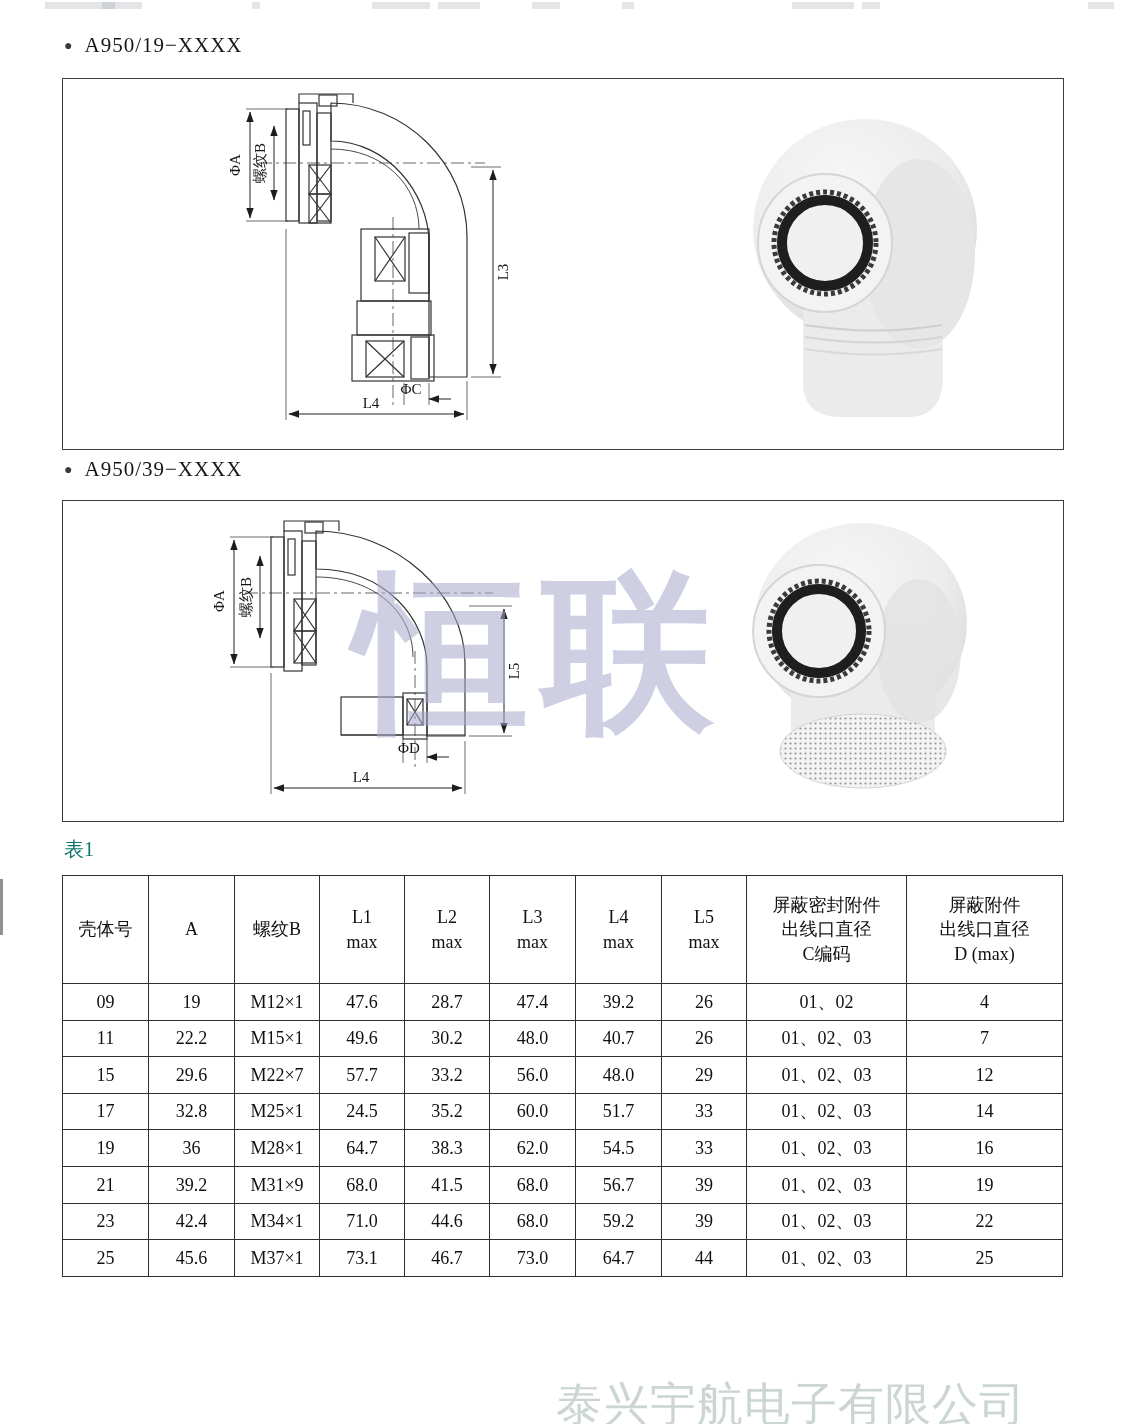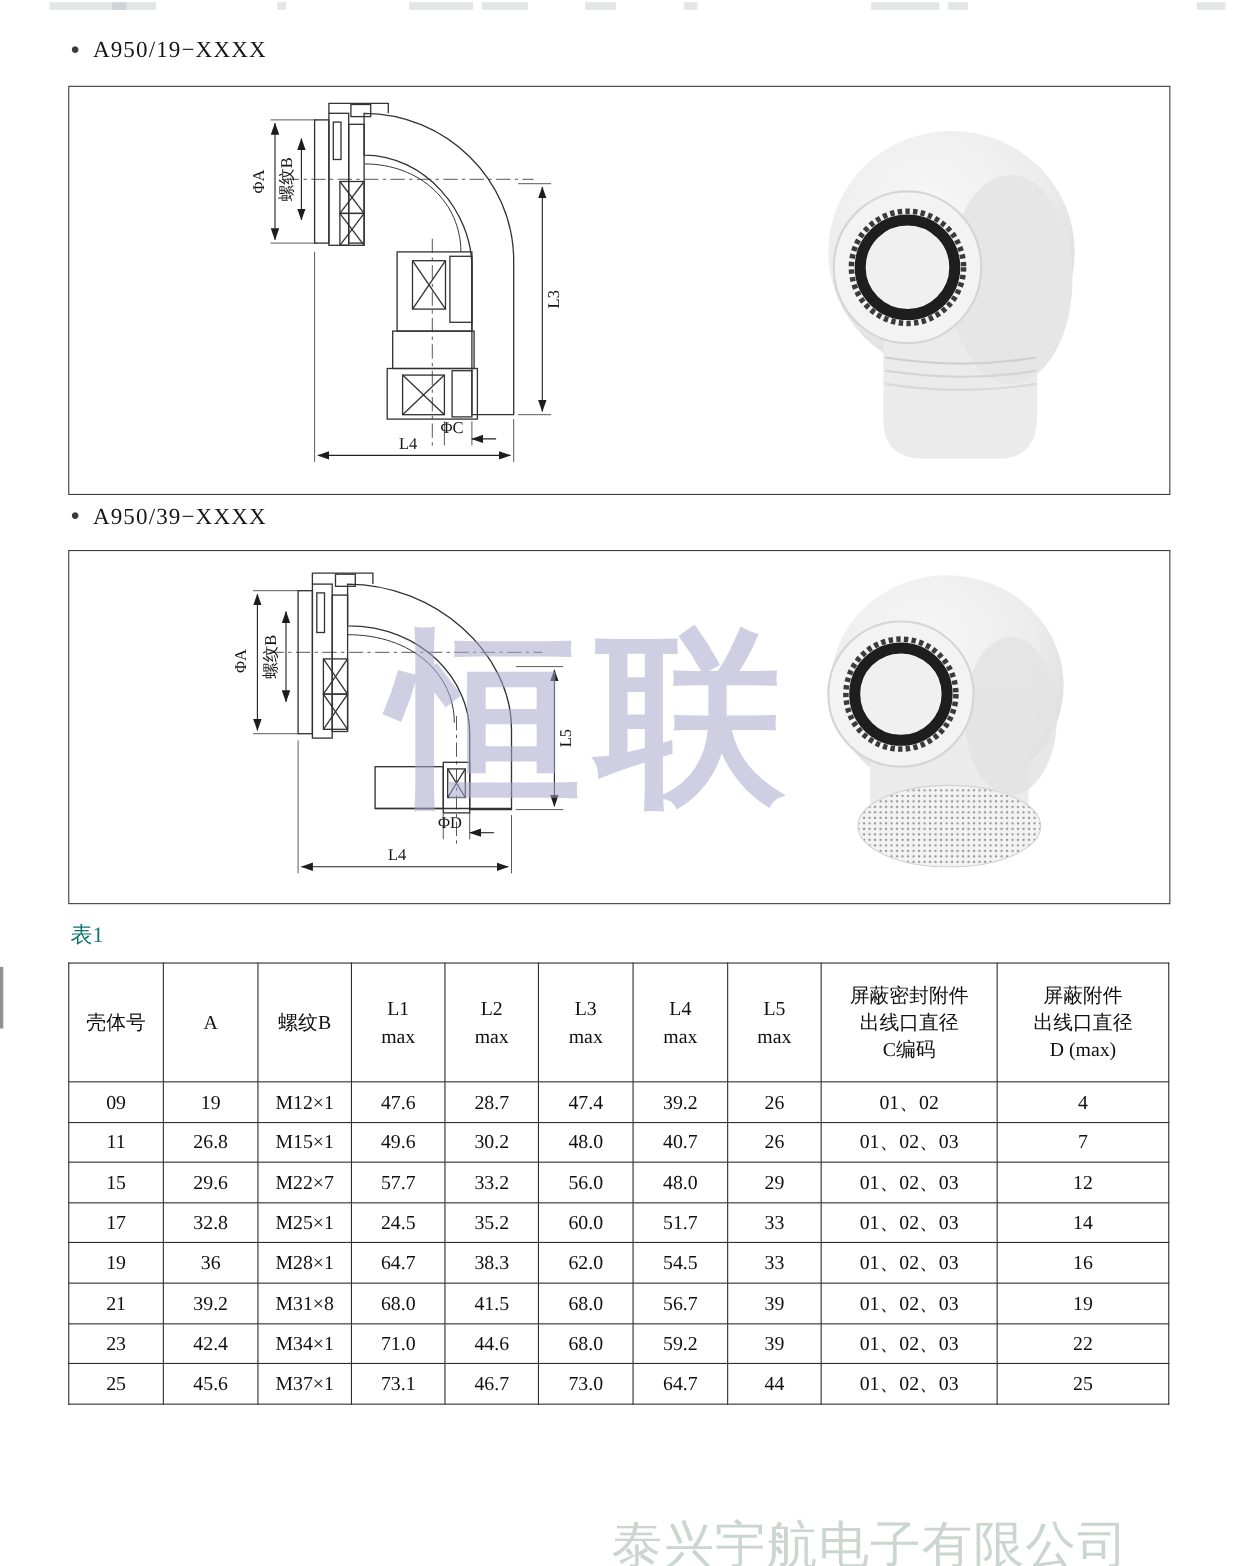--- a/index.html
+++ b/index.html
@@ -282,21 +282,21 @@
         <td>47.6</td>
         <td>28.7</td>
         <td>47.4</td>
         <td>39.2</td>
         <td>26</td>
         <td>01、02</td>
         <td>4</td>
       </tr>
       <tr>
         <td>11</td>
-        <td>26.8</td>
+        <td>22.2</td>
         <td>M15×1</td>
         <td>49.6</td>
         <td>30.2</td>
         <td>48.0</td>
         <td>40.7</td>
         <td>26</td>
         <td>01、02、03</td>
         <td>7</td>
       </tr>
       <tr>
@@ -331,21 +331,21 @@
         <td>38.3</td>
         <td>62.0</td>
         <td>54.5</td>
         <td>33</td>
         <td>01、02、03</td>
         <td>16</td>
       </tr>
       <tr>
         <td>21</td>
         <td>39.2</td>
-        <td>M31×8</td>
+        <td>M31×9</td>
         <td>68.0</td>
         <td>41.5</td>
         <td>68.0</td>
         <td>56.7</td>
         <td>39</td>
         <td>01、02、03</td>
         <td>19</td>
       </tr>
       <tr>
         <td>23</td>

